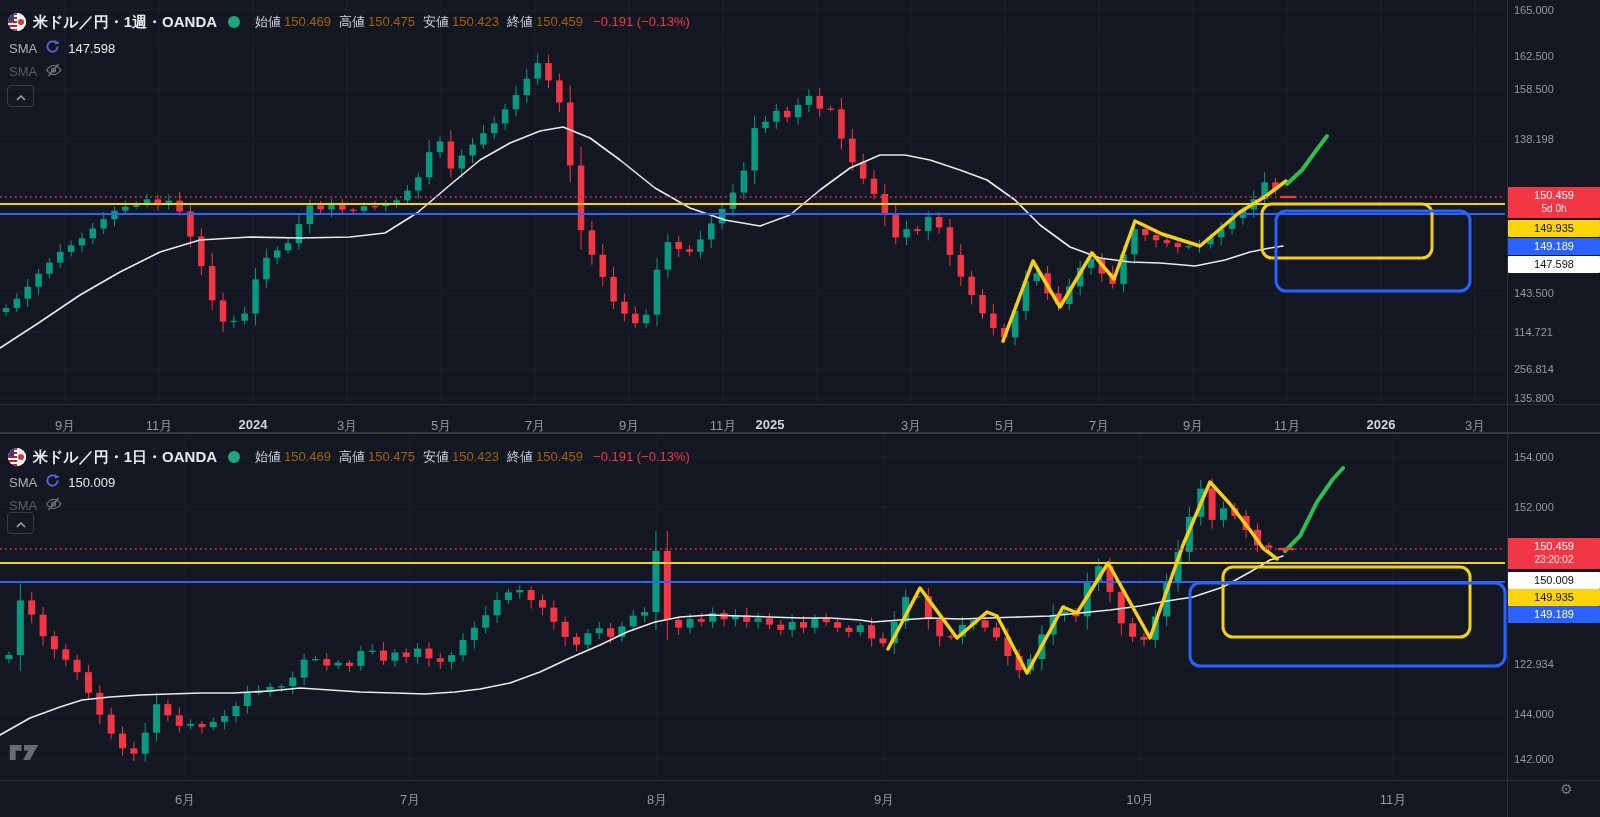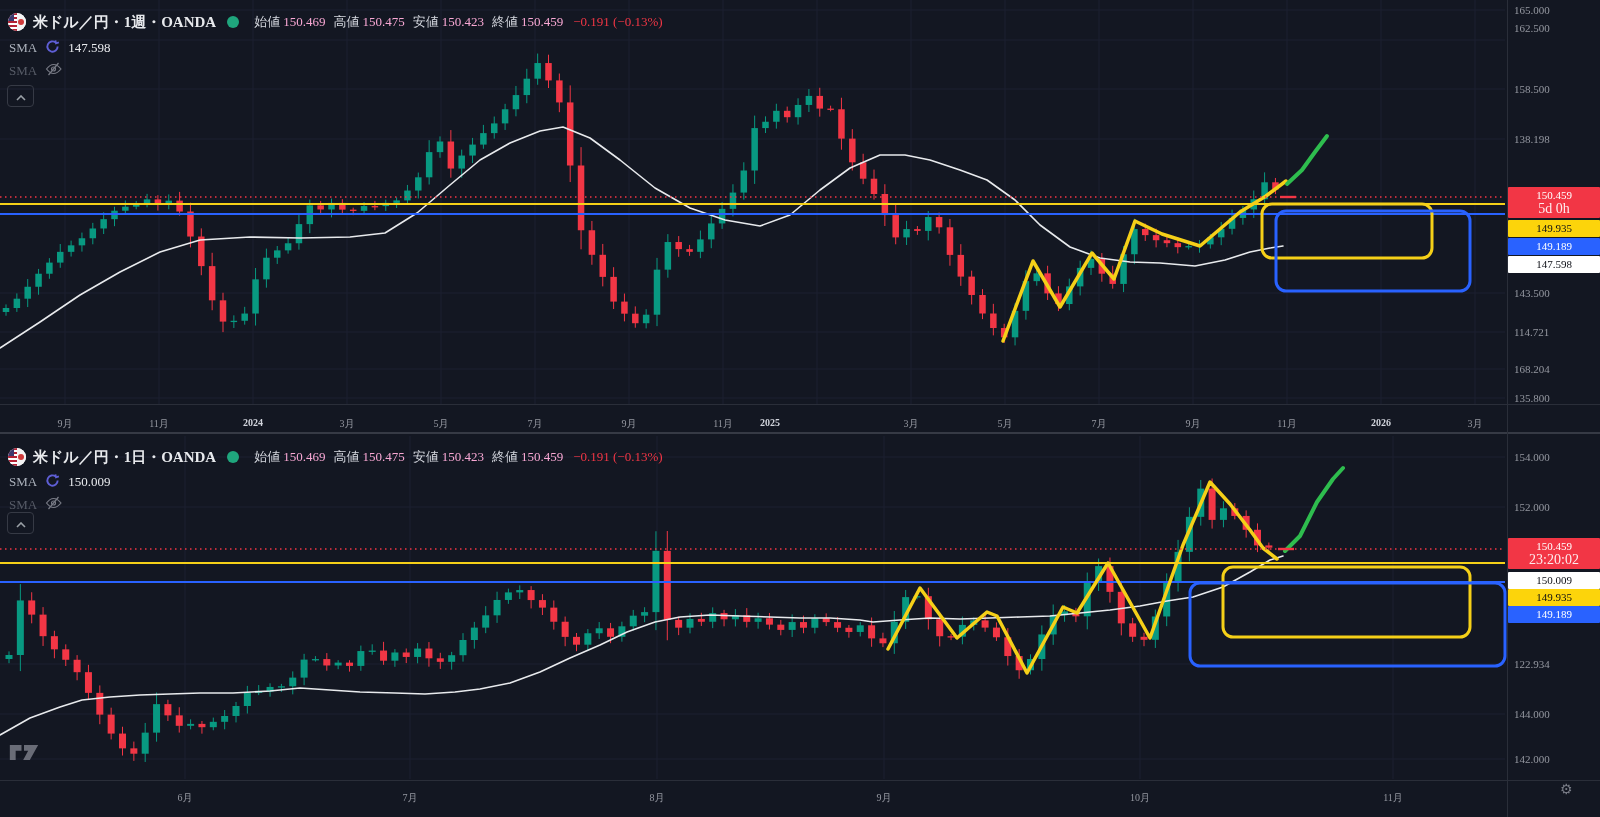--- a/index.html
+++ b/index.html
@@ -1,46 +1,46 @@
 <!DOCTYPE html>
 <html><head>
 <meta charset="utf-8">
 <style>
   html,body{margin:0;padding:0;}
   body{width:1600px;height:817px;background:#131722;font-family:"Liberation Sans",sans-serif;
        position:relative;overflow:hidden;color:#d1d4dc;}
-  #stage{position:absolute;inset:0;font-family:Liberation Serif, serif;}
+  #stage{position:absolute;inset:0;}
   svg#chart-svg{position:absolute;left:0;top:0;}
   .hline-sep{position:absolute;left:0;width:1600px;height:1px;background:#2a2e39;}
   #panel-divider{position:absolute;left:0;top:432px;width:1600px;height:2px;background:#363a45;}
   #axis-border{position:absolute;left:1507px;top:0;width:1px;height:817px;background:#2a2e39;}
   .header-row{position:absolute;left:8px;display:flex;align-items:center;gap:7px;height:20px;white-space:nowrap;}
   .sym-title{font-size:15px;font-weight:700;color:#e8eaed;}
   .mdot{width:12px;height:12px;border-radius:50%;background:#1fa67d;margin-left:4px;}
   .ohlc{display:flex;gap:8px;font-size:13px;margin-left:8px;align-items:baseline;}
   .ohlc .lbl{color:#d6d9e0;}
-  .ohlc .val{color:#f9a8d4;margin-left:-5px;}
+  .ohlc .val{color:#a16207;margin-left:-5px;}
   .ohlc .chg{color:#f23645;margin-left:2px;}
   .legend-row{position:absolute;left:9px;display:flex;gap:8px;align-items:center;font-size:13px;color:#aab0ba;height:18px;}
   .legend-row .v{color:#e8eaed;}
   .legend-row.dim{color:#565b66;}
   .collapse-btn{position:absolute;left:7px;width:27px;height:22px;border:1px solid #363a45;border-radius:4px;
       background:transparent;display:flex;align-items:center;justify-content:center;padding:0;cursor:pointer;}
   .flag{width:18px;height:18px;border-radius:50%;overflow:hidden;position:relative;flex:none;background:#fff;}
   .flag .us{position:absolute;left:0;top:0;width:9px;height:18px;
       background:repeating-linear-gradient(#b22234 0 2px,#ffffff 2px 4px);}
   .flag .us-c{position:absolute;left:0;top:0;width:6px;height:8px;background:#3c3b6e;}
   .flag .jp{position:absolute;right:0;top:0;width:9px;height:18px;background:#f4f4f4;}
   .flag .jp-dot{position:absolute;right:2px;top:6px;width:6px;height:6px;border-radius:50%;background:#d03a3a;}
   .tick{position:absolute;left:1514px;font-size:11px;color:#9598a1;transform:translateY(-50%);}
-  .month{position:absolute;font-size:10px;color:#9598a1;transform:translateX(-50%);}
+  .month{position:absolute;font-size:13px;color:#9598a1;transform:translateX(-50%);}
   .month.bold{color:#d1d4dc;font-weight:700;}
   .badge{position:absolute;left:1508px;width:92px;text-align:center;font-size:11px;line-height:17px;
          font-weight:400;border-radius:1px;}
-  .badge .sub{display:block;font-size:14px;line-height:13px;opacity:.9;margin-top:-2px;}
+  .badge .sub{display:block;font-size:10px;line-height:13px;opacity:.9;margin-top:-2px;}
   #gear{position:absolute;left:1560px;top:781px;font-size:14px;color:#787b86;cursor:pointer;}
   #watermark{position:absolute;left:9px;top:744px;opacity:.85;}
 </style>
 </head>
 <body>
 
 <div id="stage">
 
   <svg id="chart-svg" width="1600" height="817">
       <line x1="65" x2="65" y1="0" y2="404" stroke="#1c2030" stroke-width="1"></line>
@@ -656,26 +656,26 @@
     </span>
   </button>
 
   <div class="hline-sep" style="top:404px"></div>
   <div id="panel-divider"></div>
   <div class="hline-sep" style="top:780px"></div>
   <div id="axis-border"></div>
 
   <div id="price-axis-layer">
       <div class="tick" style="top: 10px;">165.000</div>
-      <div class="tick" style="top: 28px;">162.500</div>
+      <div class="tick" style="top: 56px;">162.500</div>
       <div class="tick" style="top: 89px;">158.500</div>
       <div class="tick" style="top: 139px;">138.198</div>
       <div class="tick" style="top: 293px;">143.500</div>
       <div class="tick" style="top: 332px;">114.721</div>
-      <div class="tick" style="top: 369px;">168.204</div>
+      <div class="tick" style="top: 369px;">256.814</div>
       <div class="tick" style="top: 398px;">135.800</div>
       <div class="badge" style="top: 187px; height: 31px; background: rgb(242, 54, 69); color: rgb(255, 255, 255);">150.459<span class="sub">5d 0h</span></div>
       <div class="badge" style="top: 220px; height: 17px; background: rgb(252, 212, 11); color: rgb(12, 14, 21);">149.935</div>
       <div class="badge" style="top: 238px; height: 17px; background: rgb(41, 98, 255); color: rgb(255, 255, 255);">149.189</div>
       <div class="badge" style="top: 256px; height: 17px; background: rgb(255, 255, 255); color: rgb(12, 14, 21);">147.598</div>
       <div class="tick" style="top: 457px;">154.000</div>
       <div class="tick" style="top: 507px;">152.000</div>
       <div class="tick" style="top: 664px;">122.934</div>
       <div class="tick" style="top: 714px;">144.000</div>
       <div class="tick" style="top: 759px;">142.000</div>

